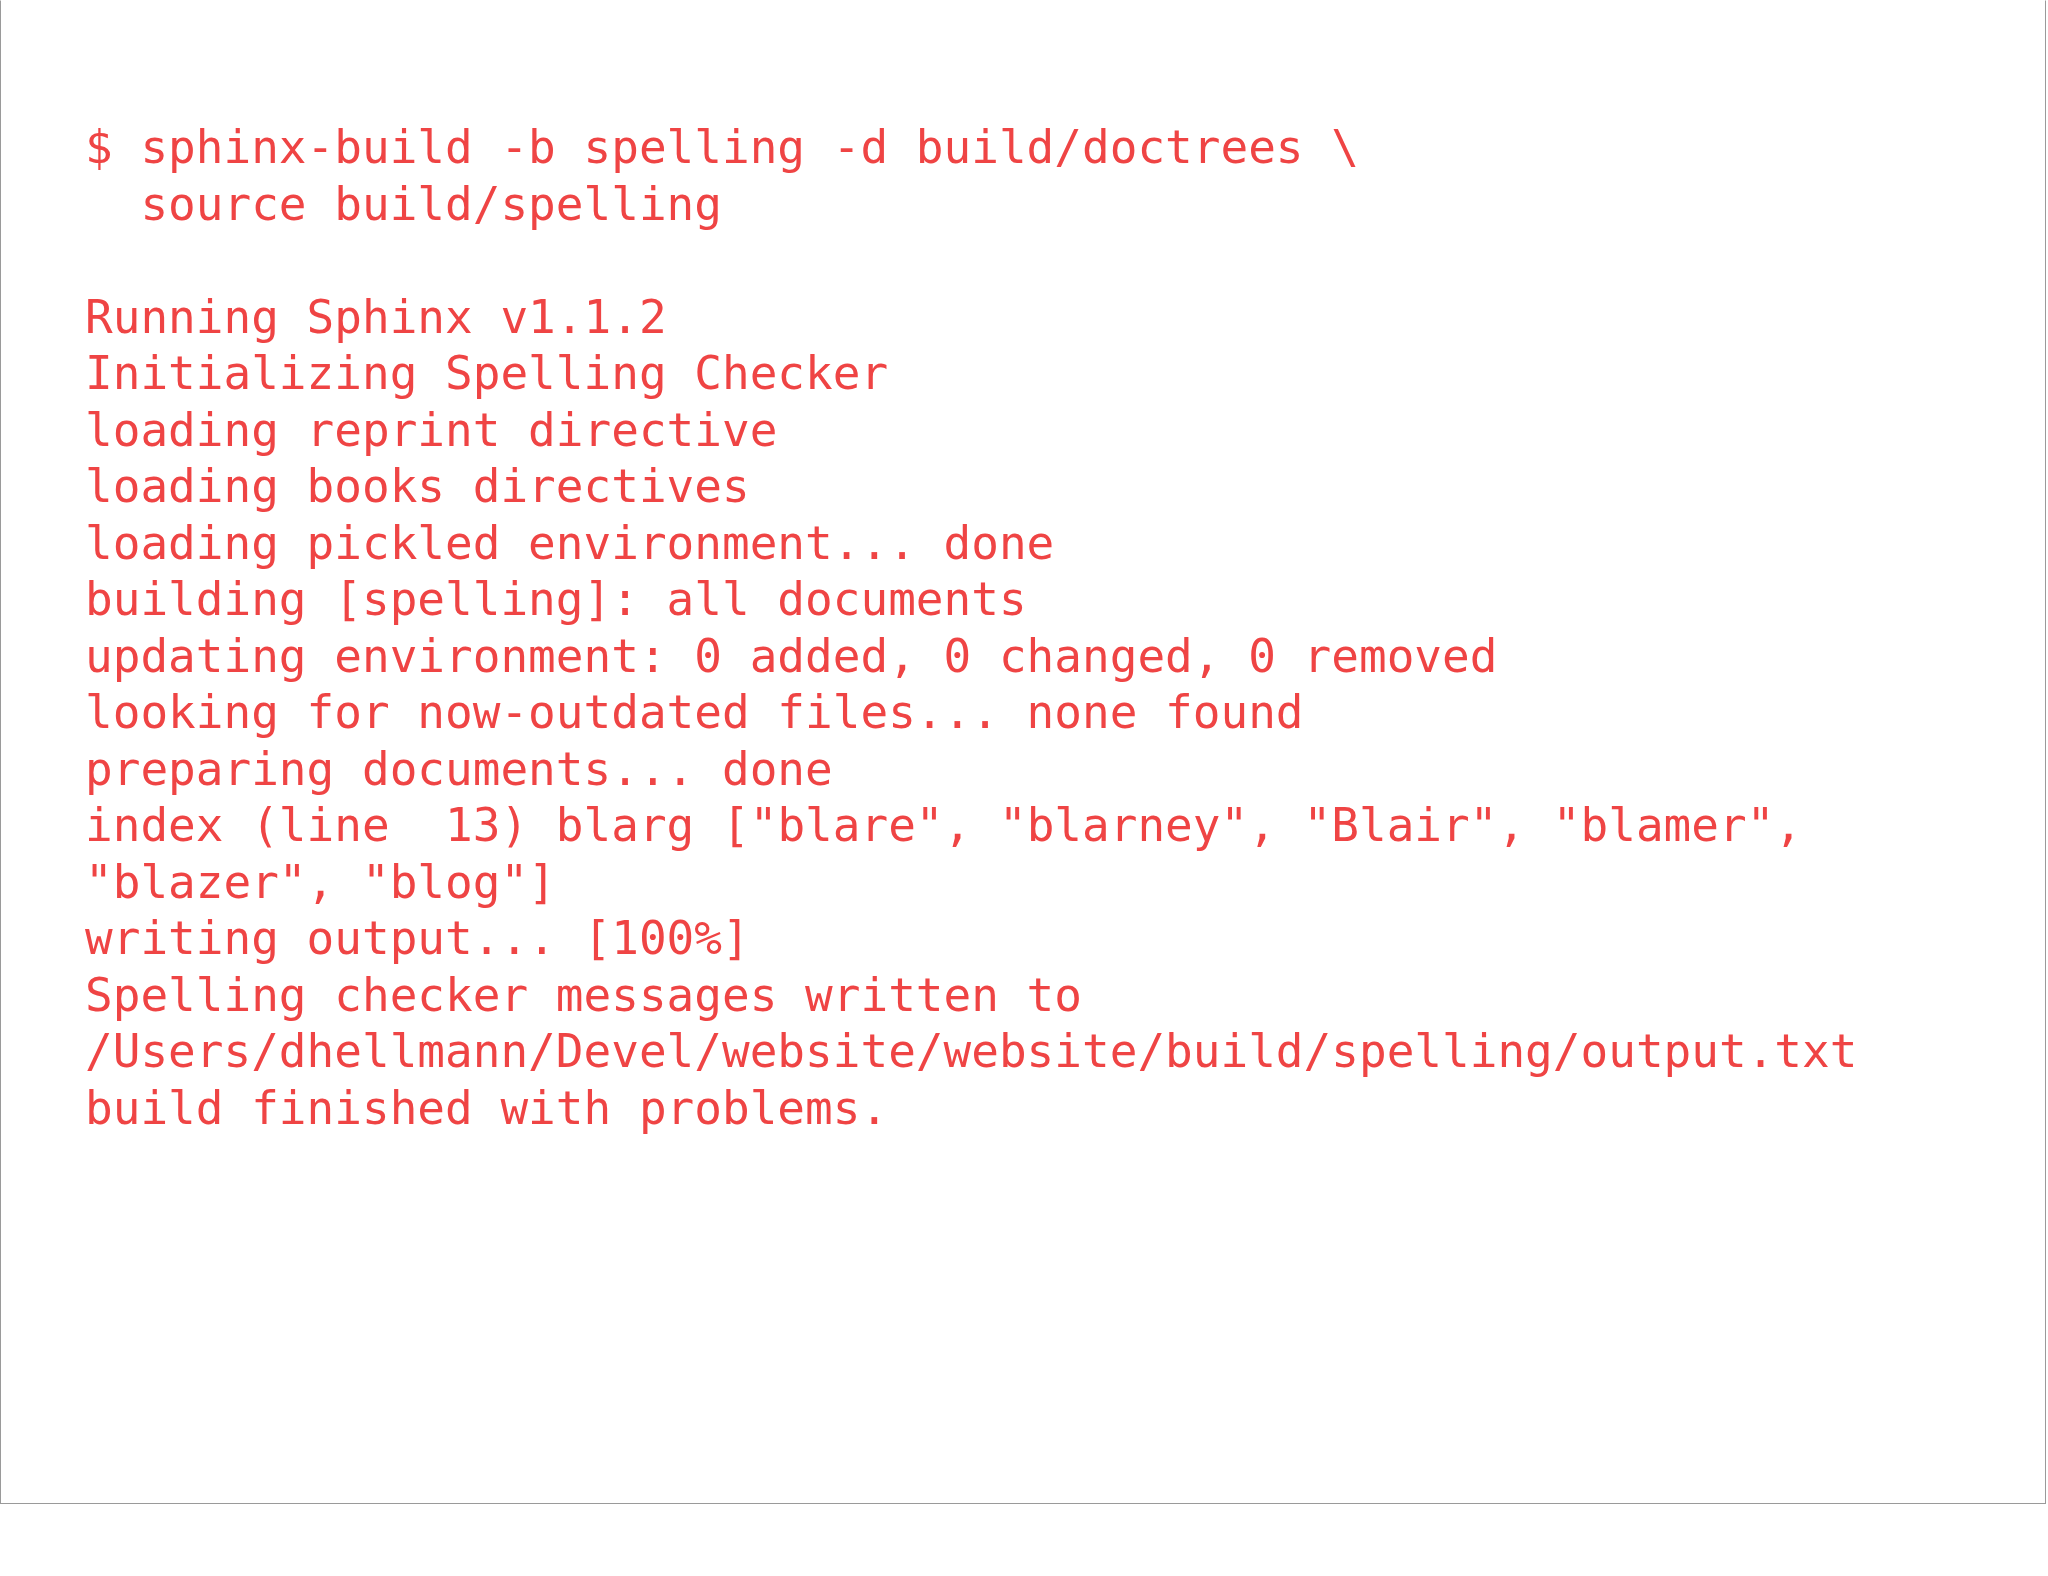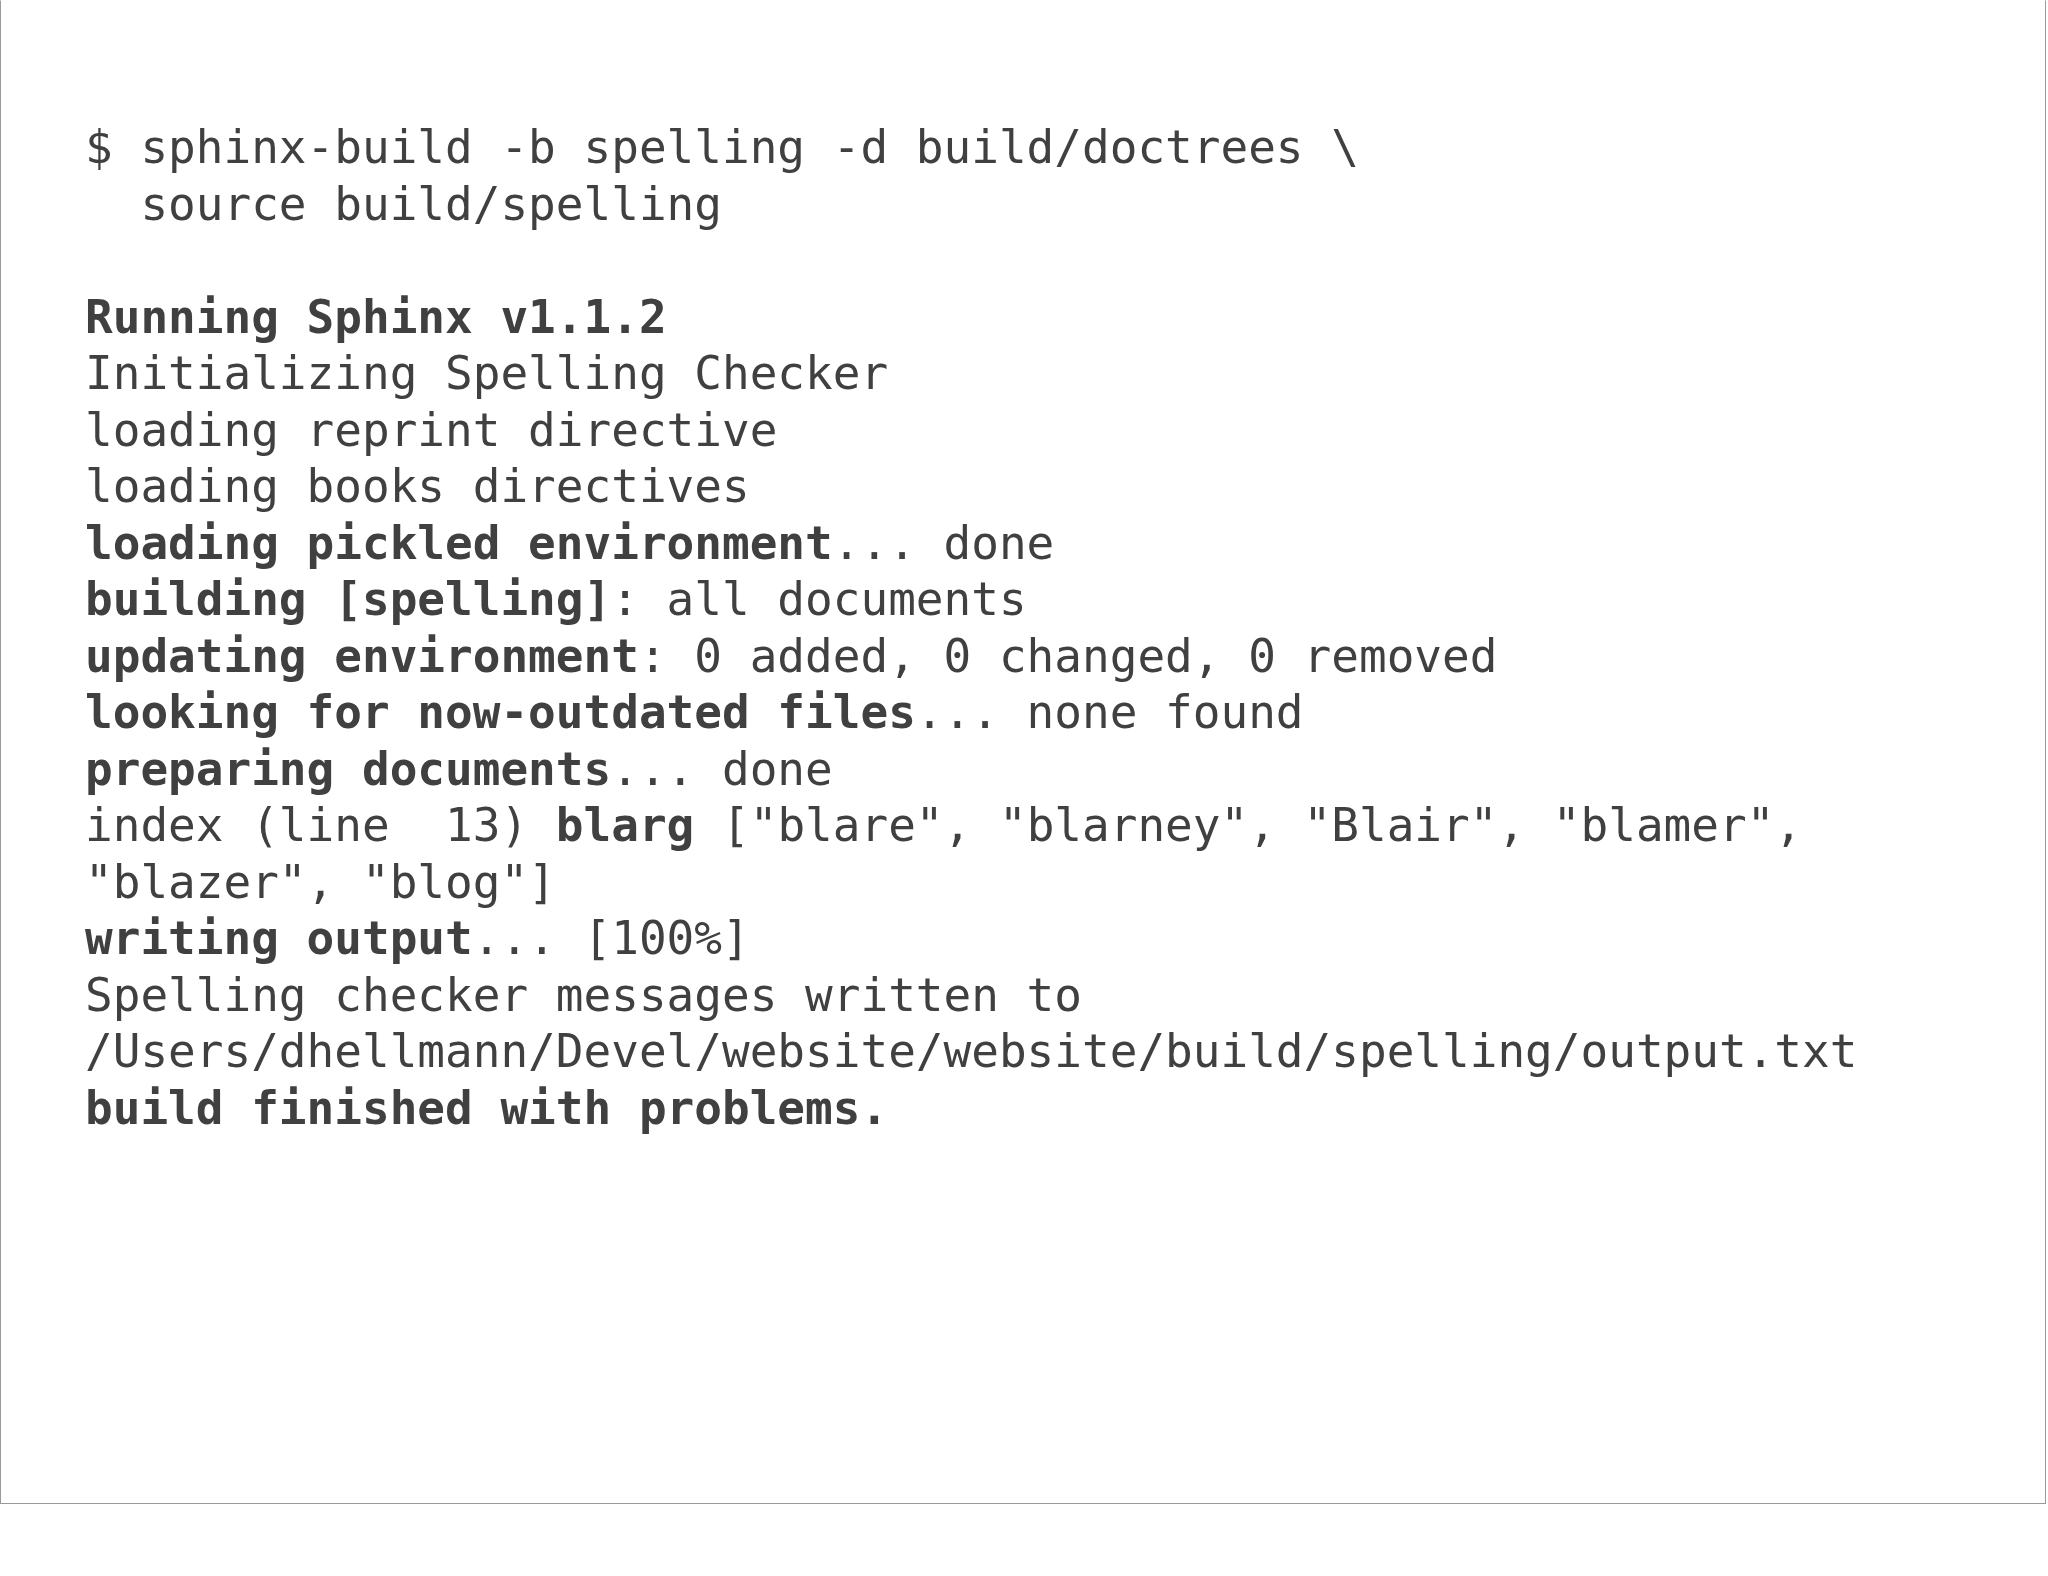--- a/index.html
+++ b/index.html
@@ -29,37 +29,37 @@
   }
 
   #terminal-block {
     position: absolute;
     left: 84px;
     top: 118px;
     width: 1900px;
     font-family: "DejaVu Sans Mono", "Liberation Mono", monospace;
     font-size: 46px;
     line-height: 56.5px;
-    color: #404040;
+    color: #ef4444;
     white-space: pre-wrap;
     letter-spacing: 0px;
     -webkit-font-smoothing: antialiased;
   }
 
   .line {
     display: block;
     min-height: 56.5px;
     white-space: pre-wrap;
   }
   .line.blank {
     min-height: 56.5px;
   }
 
   .seg { white-space: pre-wrap; }
-  .seg.b { font-weight: bold; }
+  .seg.b { font-weight: normal; }
 
   #footer-bar {
     position: absolute;
     left: 0;
     top: 1504px;
     width: 2048px;
     height: 72px;
     background: #ffffff;
   }
 </style>

